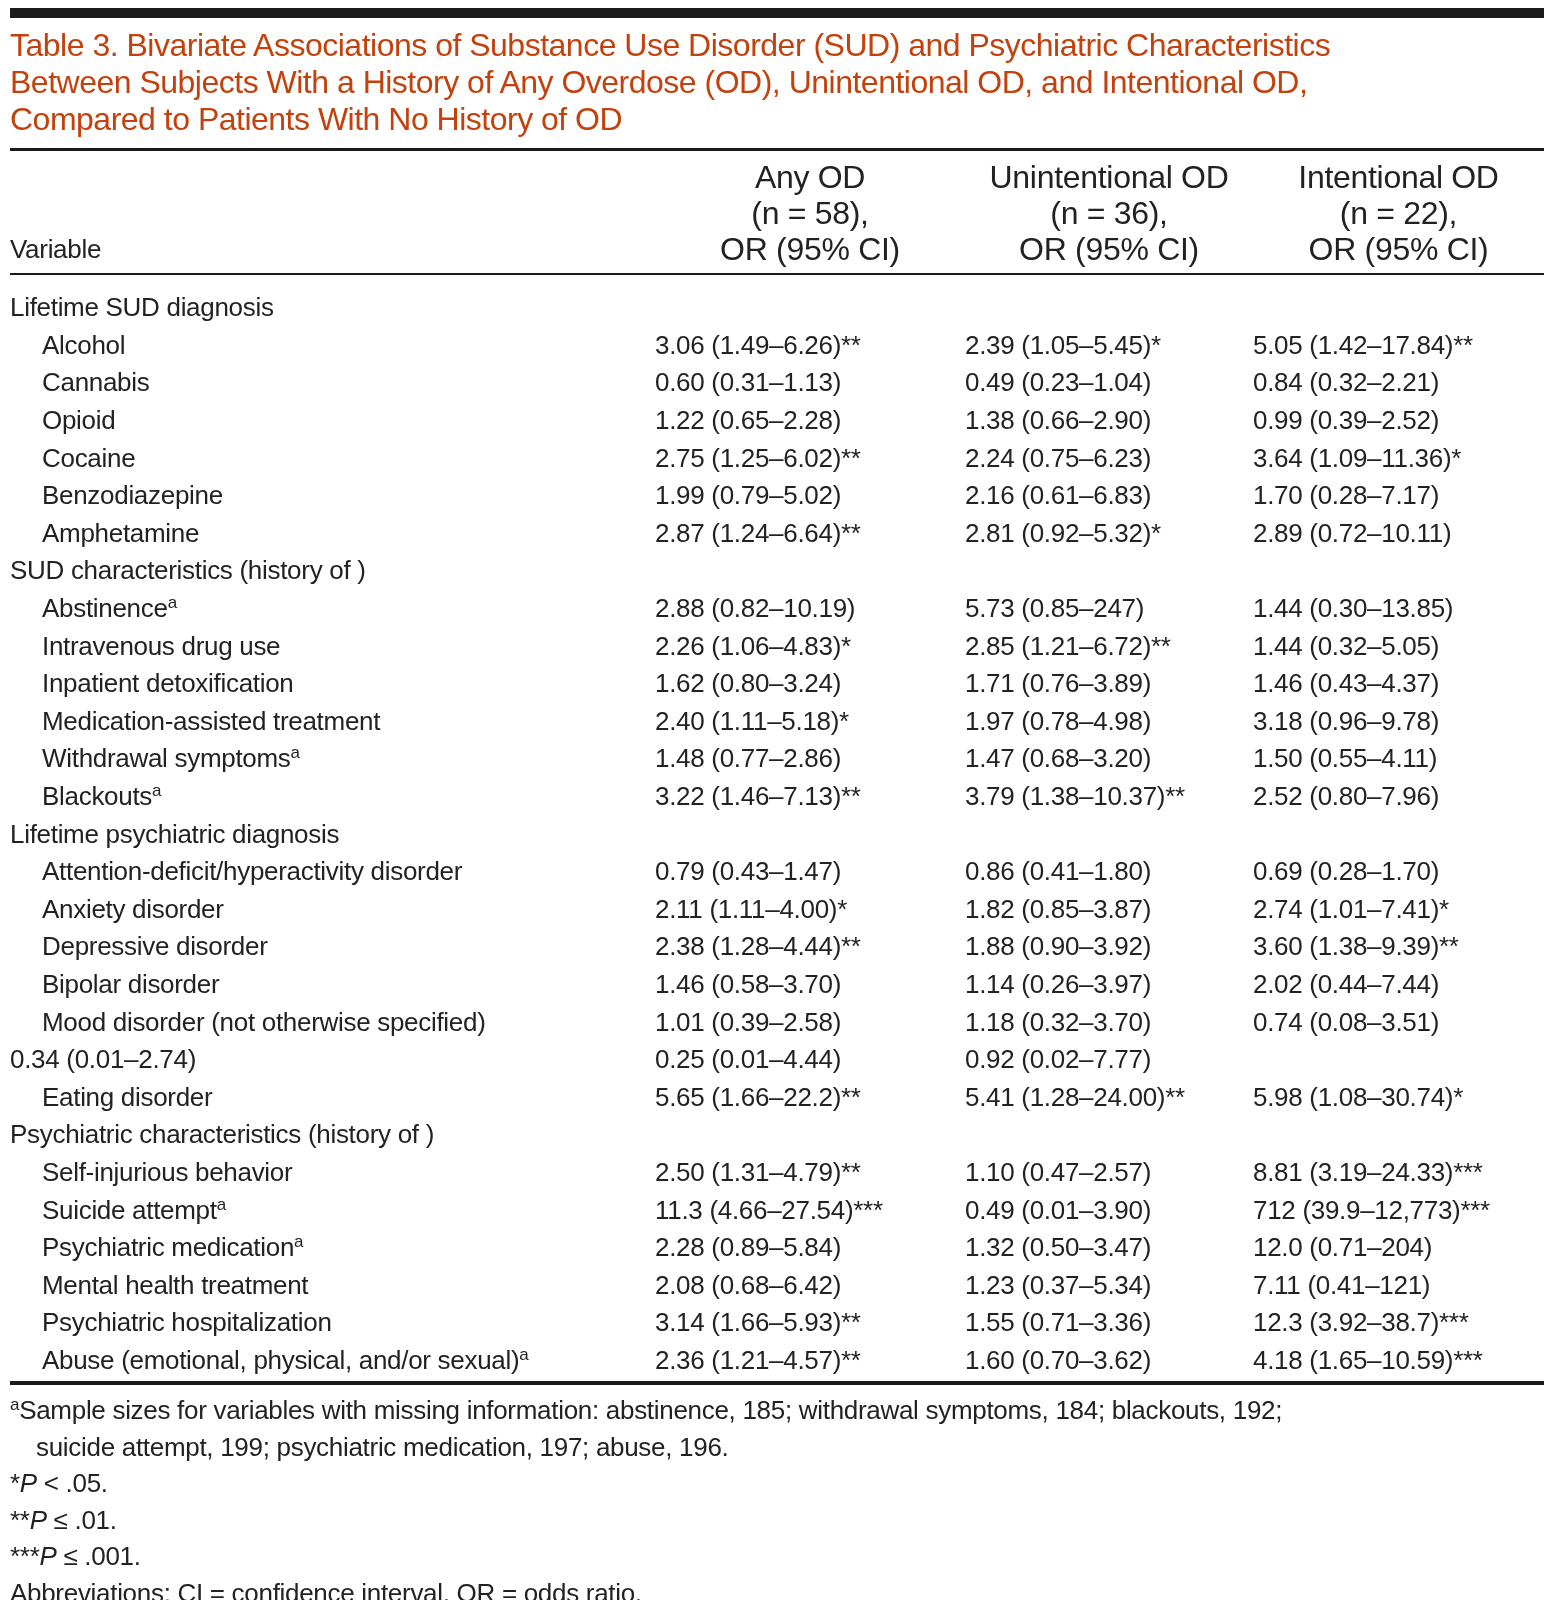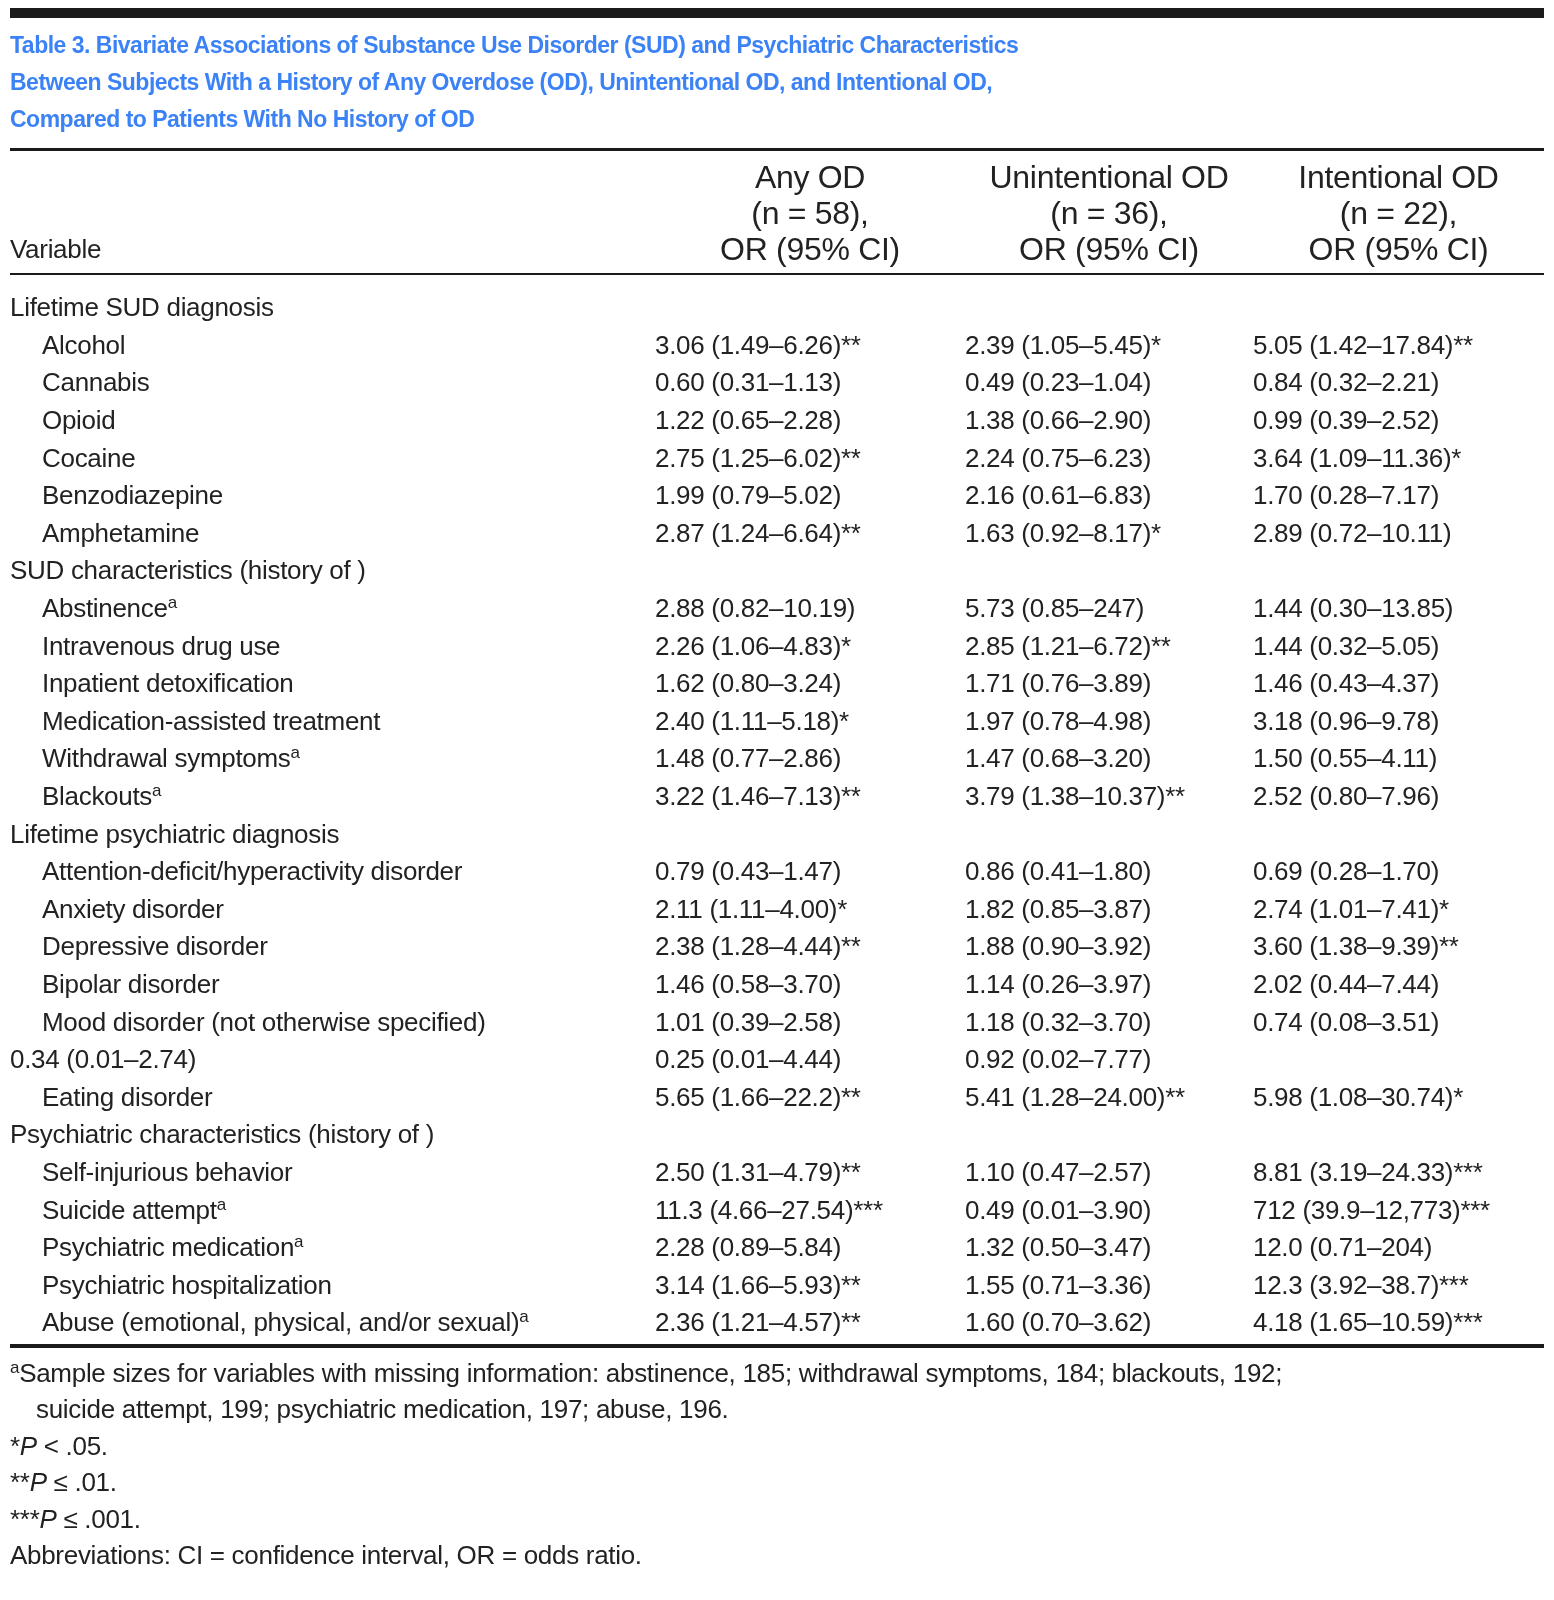--- a/index.html
+++ b/index.html
@@ -10,25 +10,25 @@
     box-sizing: border-box;
     padding: 0 10px;
     background: #ffffff;
     font-family: "Liberation Sans", "DejaVu Sans", sans-serif;
     color: #222222;
     overflow: hidden;
   }
   .top-bar { margin-top: 8px; height: 10px; background: #1b1b1b; }
   .title {
     margin: 9px 0 10px 0;
-    font-size: 23px;
+    font-size: 32px;
     line-height: 37px;
-    font-weight: bold;
+    font-weight: normal;
     letter-spacing: -0.5px;
-    color: #3b82f6;
+    color: #c2410c;
     white-space: pre-line;
   }
   .rule-title { border-top: 3px solid #1a1a1a; }
   .rule-head  { border-top: 2px solid #1a1a1a; }
   .rule-foot  { border-top: 4px solid #1a1a1a; margin-top: 2px; }
   .grid4 {
     display: grid;
     grid-template-columns: 645px 310px 288px 1fr;
     align-items: center;
   }
@@ -109,21 +109,21 @@
       </div>
       <div class="grid4 row">
         <div class="cell var">Benzodiazepine</div>
         <div class="cell num">1.99 (0.79–5.02)</div>
         <div class="cell num">2.16 (0.61–6.83)</div>
         <div class="cell num">1.70 (0.28–7.17)</div>
       </div>
       <div class="grid4 row">
         <div class="cell var">Amphetamine</div>
         <div class="cell num">2.87 (1.24–6.64)**</div>
-        <div class="cell num">1.63 (0.92–8.17)*</div>
+        <div class="cell num">2.81 (0.92–5.32)*</div>
         <div class="cell num">2.89 (0.72–10.11)</div>
       </div>
       <div class="grid4 row section">
         <div class="cell var">SUD characteristics (history of )</div>
       </div>
       <div class="grid4 row">
         <div class="cell var">Abstinence<sup class="fn-mark">a</sup></div>
         <div class="cell num">2.88 (0.82–10.19)</div>
         <div class="cell num">5.73 (0.85–247)</div>
         <div class="cell num">1.44 (0.30–13.85)</div>
@@ -215,20 +215,26 @@
         <div class="cell var">Suicide attempt<sup class="fn-mark">a</sup></div>
         <div class="cell num">11.3 (4.66–27.54)***</div>
         <div class="cell num">0.49 (0.01–3.90)</div>
         <div class="cell num">712 (39.9–12,773)***</div>
       </div>
       <div class="grid4 row">
         <div class="cell var">Psychiatric medication<sup class="fn-mark">a</sup></div>
         <div class="cell num">2.28 (0.89–5.84)</div>
         <div class="cell num">1.32 (0.50–3.47)</div>
         <div class="cell num">12.0 (0.71–204)</div>
+      </div>
+      <div class="grid4 row">
+        <div class="cell var">Mental health treatment</div>
+        <div class="cell num">2.08 (0.68–6.42)</div>
+        <div class="cell num">1.23 (0.37–5.34)</div>
+        <div class="cell num">7.11 (0.41–121)</div>
       </div>
       <div class="grid4 row">
         <div class="cell var">Psychiatric hospitalization</div>
         <div class="cell num">3.14 (1.66–5.93)**</div>
         <div class="cell num">1.55 (0.71–3.36)</div>
         <div class="cell num">12.3 (3.92–38.7)***</div>
       </div>
       <div class="grid4 row">
         <div class="cell var">Abuse (emotional, physical, and/or sexual)<sup class="fn-mark">a</sup></div>
         <div class="cell num">2.36 (1.21–4.57)**</div>

